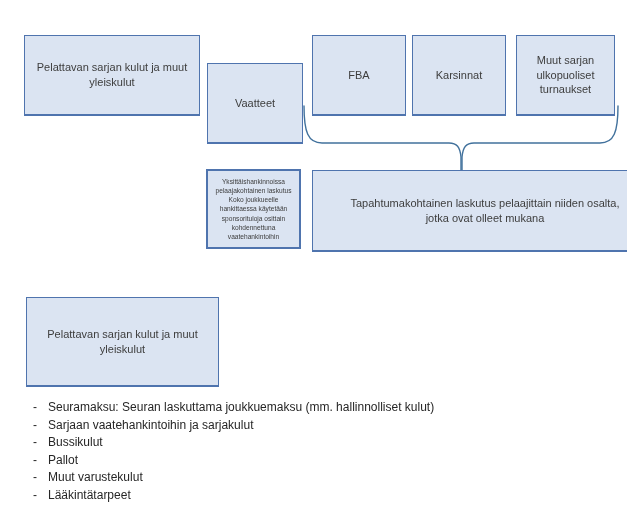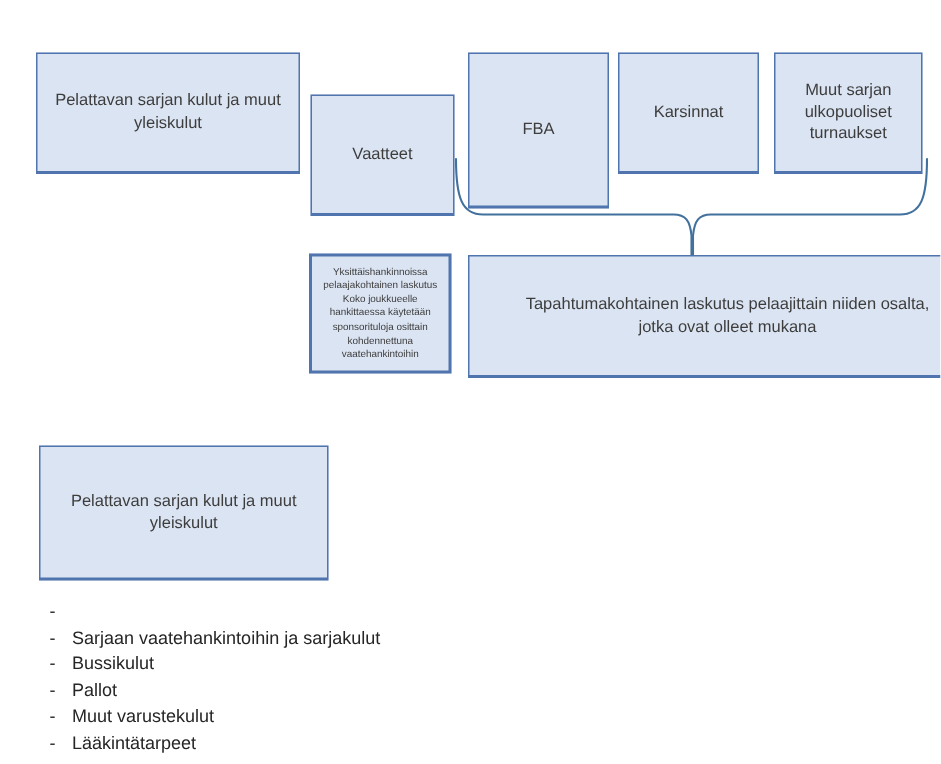--- a/index.html
+++ b/index.html
@@ -70,21 +70,21 @@
 </head>
 <body>
 
 <div id="canvas">
 
   <div class="box" style="left:24px; top:35px; width:176px; height:81px;">Pelattavan  sarjan kulut ja muut
 yleiskulut</div>
 
   <div class="box" style="left:207px; top:35px; width:96px; height:81px;margin-top:28px;">Vaatteet</div>
 
-  <div class="box" style="left:312px; top:35px; width:94px; height:104px;">FBA</div>
+  <div class="box" style="left:312px; top:35px; width:94px; height:81px;">FBA</div>
 
   <div class="box" style="left:516px; top:35px; width:99px; height:81px;">Muut sarjan
 ulkopuoliset
 turnaukset</div>
 
   <div class="box" style="left:412px; top:35px; width:94px; height:81px;">Karsinnat</div>
 
   <svg id="brace-svg" viewBox="0 0 322 88">
     <path d="M 4 2 C 4 28, 8 39, 22 39 L 149 39 C 157 39, 160 43, 161 53 L 161 84"></path>
     <path d="M 318 2 C 318 28, 314 39, 300 39 L 174 39 C 166 39, 163 43, 162 53 L 162 84"></path>
@@ -101,20 +101,21 @@
 
   <div class="box" style="left:312px; top:170px; width:346px; height:82px;">Tapahtumakohtainen laskutus pelaajittain niiden osalta,
 jotka ovat olleet mukana</div>
 
   <div class="box" style="left:26px; top:297px; width:193px; height:90px;">Pelattavan  sarjan kulut ja muut
 yleiskulut</div>
 
   <div class="bullets">
     <div class="bullet-row">
       <span class="bullet-dash">-</span>
+      <span>Seuramaksu: Seuran laskuttama joukkuemaksu (mm. hallinnolliset kulut)</span>
     </div>
     <div class="bullet-row">
       <span class="bullet-dash">-</span>
       <span>Sarjaan vaatehankintoihin ja sarjakulut</span>
     </div>
     <div class="bullet-row">
       <span class="bullet-dash">-</span>
       <span>Bussikulut</span>
     </div>
     <div class="bullet-row">

